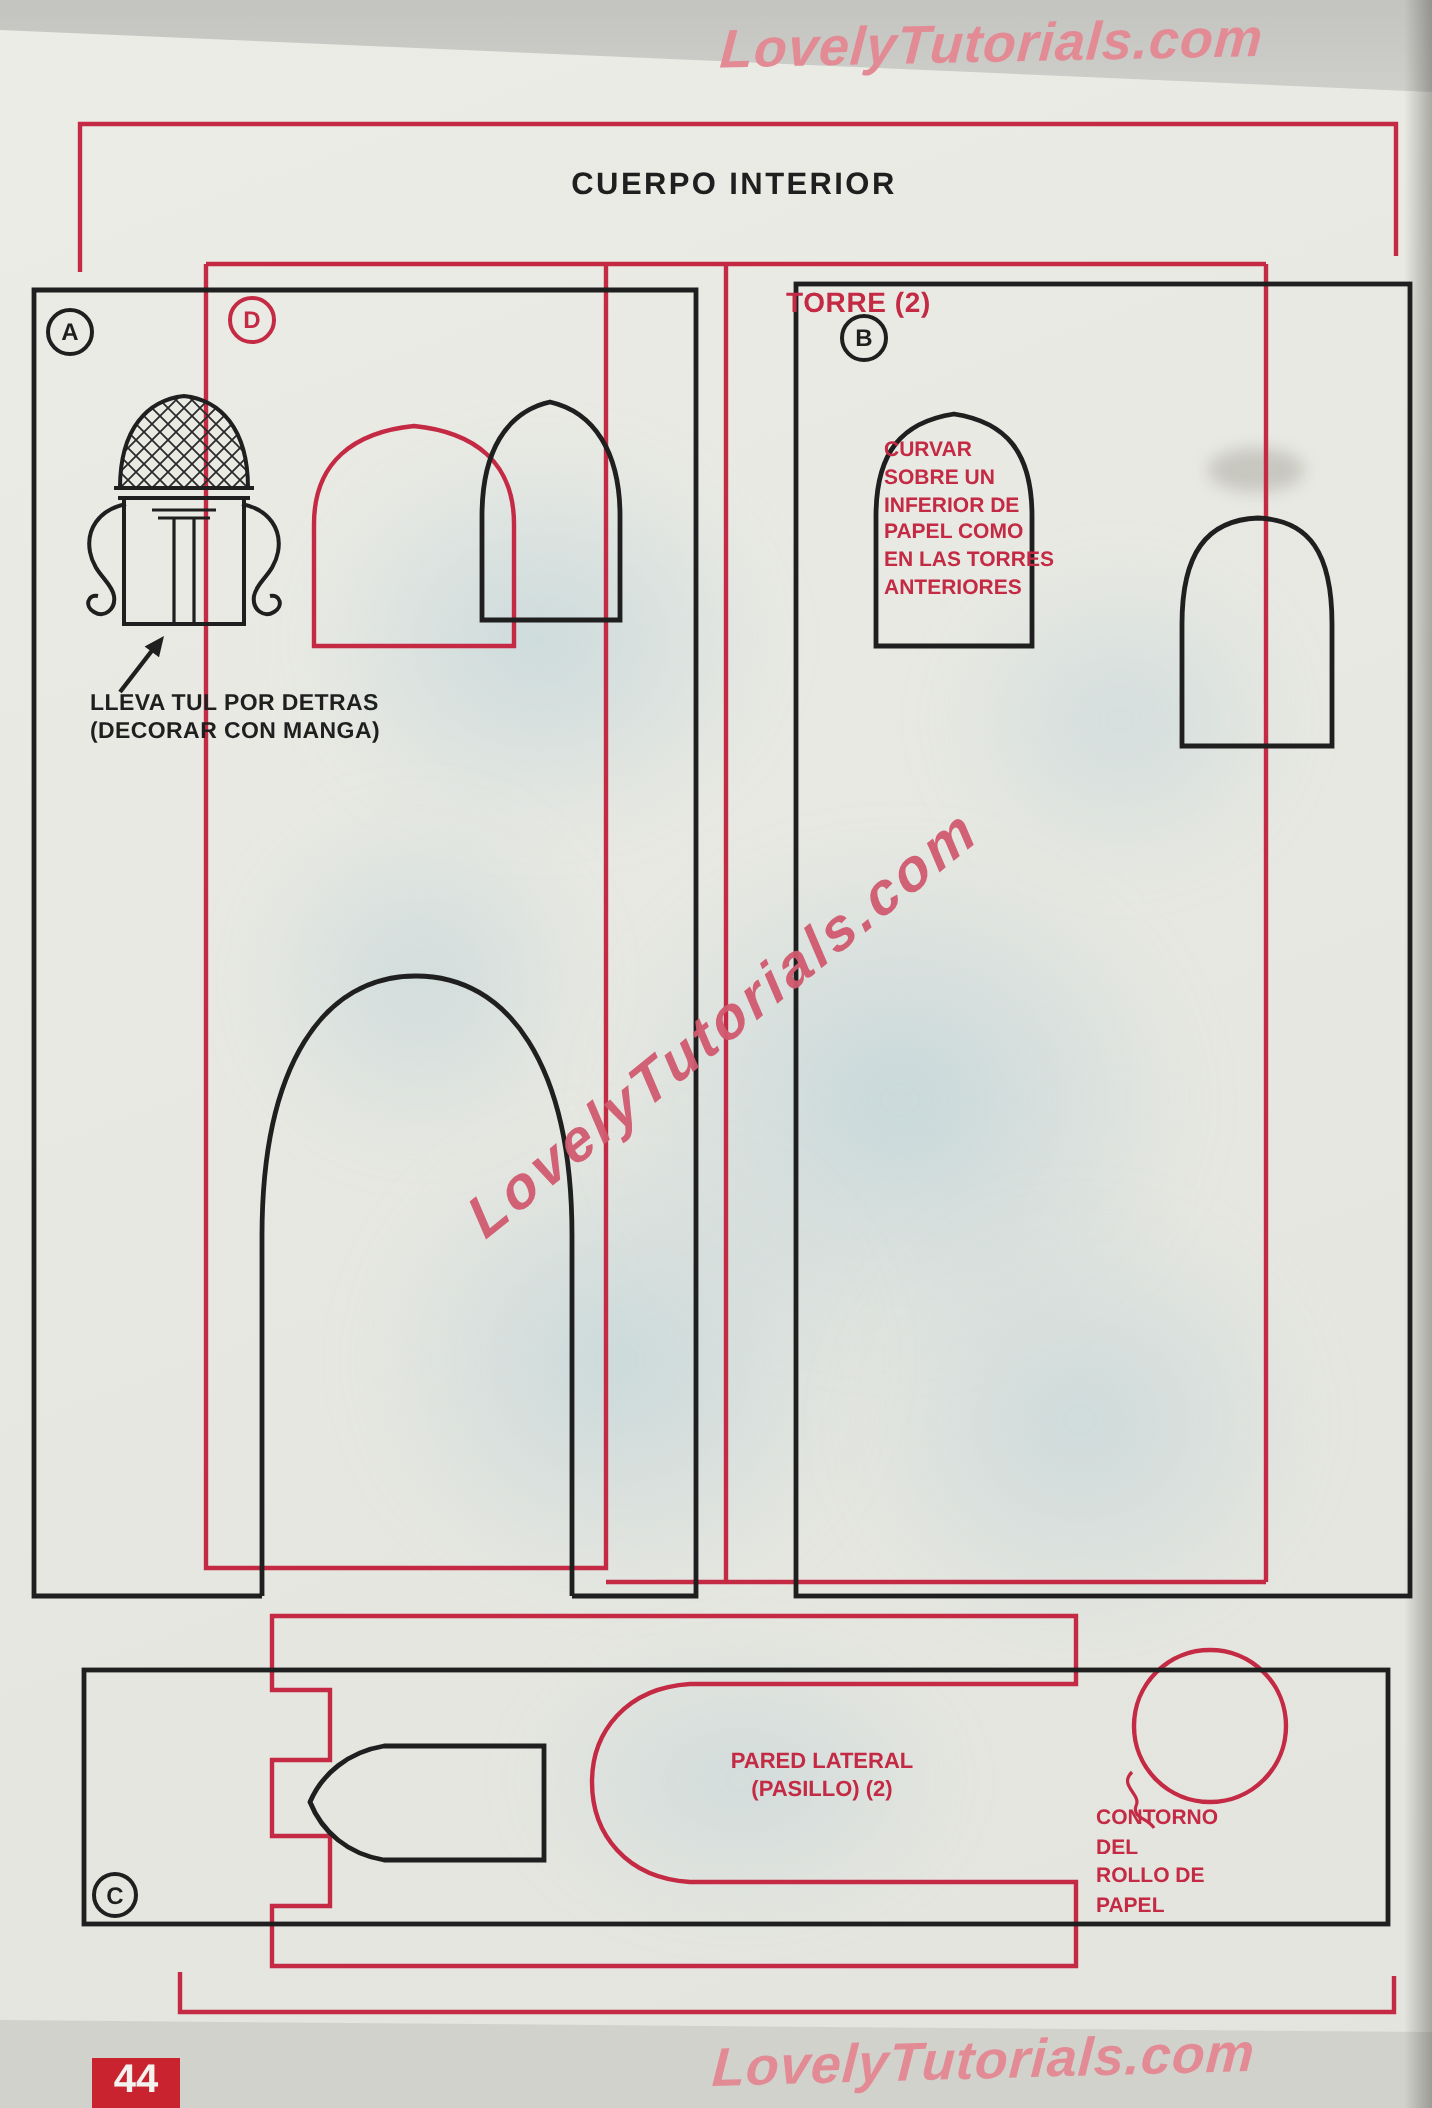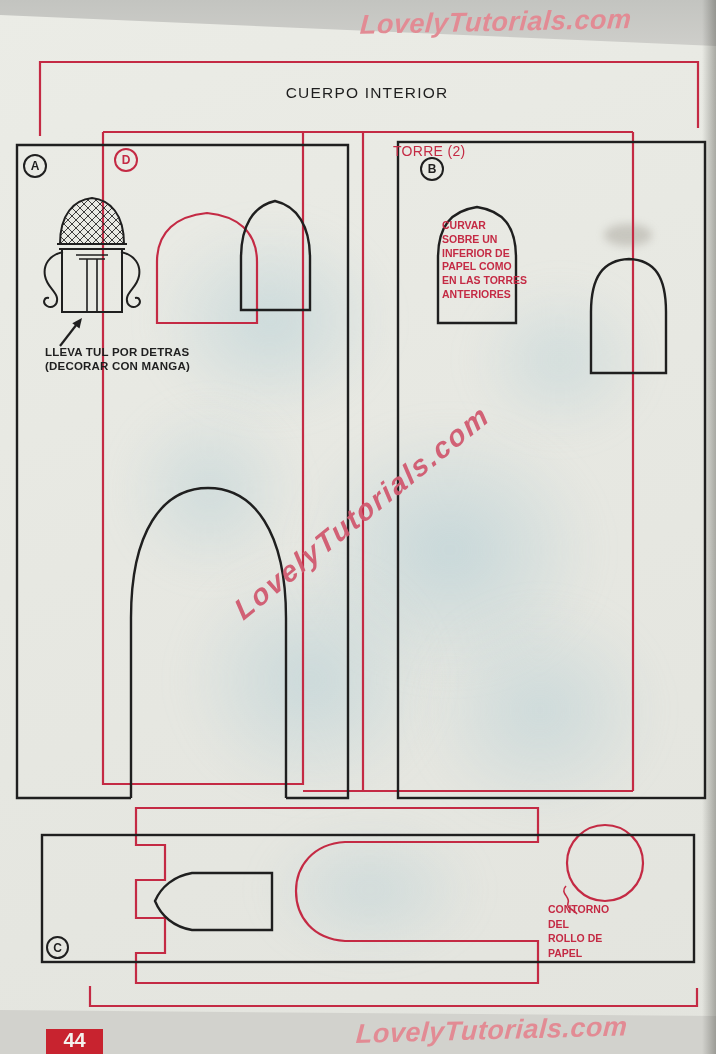--- a/index.html
+++ b/index.html
@@ -9,34 +9,34 @@
   .band-top{position:absolute;left:0;top:0;width:716px;height:50px;
     background:linear-gradient(to bottom,#c3c4c0,#cfcfcb);
     clip-path:polygon(0 0,716px 0,716px 46px,0 15px);}
   .band-bottom{position:absolute;left:0;top:1006px;width:716px;height:48px;background:#d2d2cd;
     clip-path:polygon(0 4px,716px 10px,716px 48px,0 48px);}
   .edge-right{position:absolute;top:0;right:0;width:14px;height:1054px;
     background:linear-gradient(to right,rgba(80,80,74,0),rgba(80,80,74,0.42));}
   .smudge{position:absolute;left:604px;top:224px;width:48px;height:22px;border-radius:50%;
     background:rgba(118,112,100,0.28);filter:blur(4px);}
   svg.art{position:absolute;left:0;top:0;}
-  .lbl{position:absolute;font-weight:normal;color:#1f1f1f;white-space:pre;}
+  .lbl{position:absolute;font-weight:bold;color:#1f1f1f;white-space:pre;}
   .red{color:#c42a44;}
   .circle-letter{position:absolute;width:20px;height:20px;border:2px solid #1f1f1f;border-radius:50%;
     display:flex;align-items:center;justify-content:center;font-weight:bold;font-size:12px;color:#1f1f1f;
     background:transparent;}
   .circle-letter.redc{border-color:#c42a44;color:#c42a44;}
   .title{left:227px;top:84px;width:280px;text-align:center;font-size:15.5px;letter-spacing:1.2px;}
   .subtitle{left:227px;top:102px;width:280px;text-align:center;font-size:10.5px;letter-spacing:0.4px;}
   .watermark{position:absolute;font-style:italic;font-weight:900;letter-spacing:0.5px;pointer-events:none;}
   .wm-top{left:360px;top:6px;width:352px;font-size:27px;color:#e28b94;transform:rotate(-1.2deg) skewX(-5deg);}
   .wm-bottom{left:356px;top:1014px;width:356px;font-size:27px;color:#e28b94;transform:rotate(-1.6deg) skewX(-5deg);}
   .wm-center{left:180px;top:496px;width:364px;font-size:29px;color:#d15a70;letter-spacing:2px;
     transform:rotate(-39deg) skewX(-5deg);opacity:0.95;text-align:center;}
-  .badge{position:absolute;left:46px;top:1029px;width:57px;height:25px;background:#c8232f;
+  .badge{position:absolute;left:46px;top:1029px;width:44px;height:25px;background:#c8232f;
     color:#f4f2ee;font-weight:bold;font-size:20px;display:flex;align-items:flex-start;justify-content:center;}
 </style>
 </head>
 <body>
 
 <div class="scan">
 
   <div class="blob" style="left:150px;top:220px;width:240px;height:200px;background:radial-gradient(rgba(168,200,210,0.45),transparent 70%);"></div>
   <div class="blob" style="left:300px;top:420px;width:300px;height:260px;background:radial-gradient(rgba(168,200,210,0.5),transparent 70%);"></div>
   <div class="blob" style="left:180px;top:560px;width:260px;height:240px;background:radial-gradient(rgba(168,200,210,0.45),transparent 70%);"></div>
@@ -106,20 +106,24 @@
     <div>PAPEL COMO</div>
     <div>EN LAS TORRES</div>
     <div>ANTERIORES</div>
   </div>
 
   <div style="position:absolute;left:45px;top:345px;font-weight:bold;font-size:11.5px;line-height:14px;color:#1f1f1f;letter-spacing:0.2px;">
     <div>LLEVA TUL POR DETRAS</div>
     <div>(DECORAR CON MANGA)</div>
   </div>
 
+  <div style="position:absolute;left:341px;top:874px;width:140px;text-align:center;font-weight:bold;font-size:11px;line-height:14px;color:#c42a44;">
+    <div>PARED LATERAL</div>
+    <div>(PASILLO) (2)</div>
+  </div>
   <div style="position:absolute;left:548px;top:902px;width:110px;text-align:left;font-weight:bold;font-size:10.5px;line-height:14.5px;color:#c42a44;">
     <div>CONTORNO</div>
     <div>DEL</div>
     <div>ROLLO DE</div>
     <div>PAPEL</div>
   </div>
 
   <div class="watermark wm-top">LovelyTutorials.com</div>
   <div class="watermark wm-center">LovelyTutorials.com</div>
   <div class="watermark wm-bottom">LovelyTutorials.com</div>

